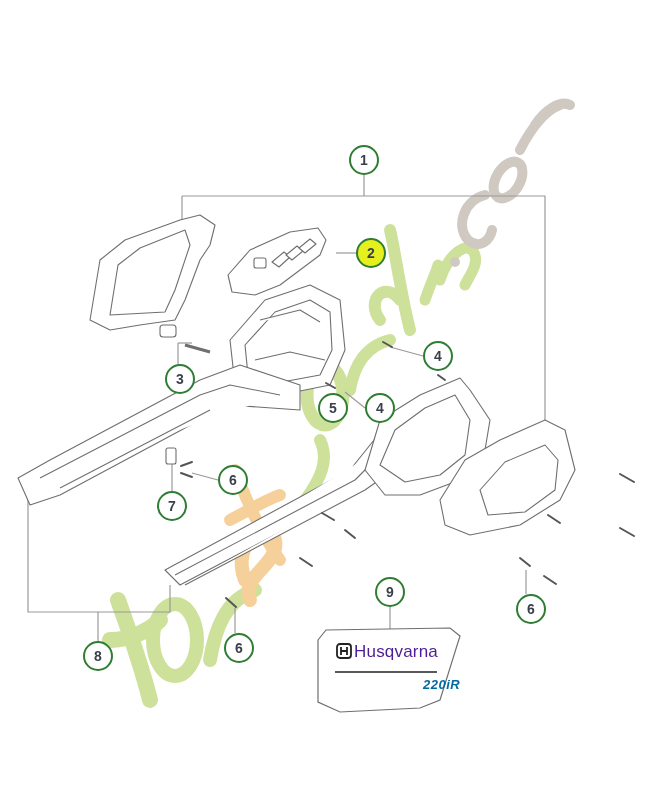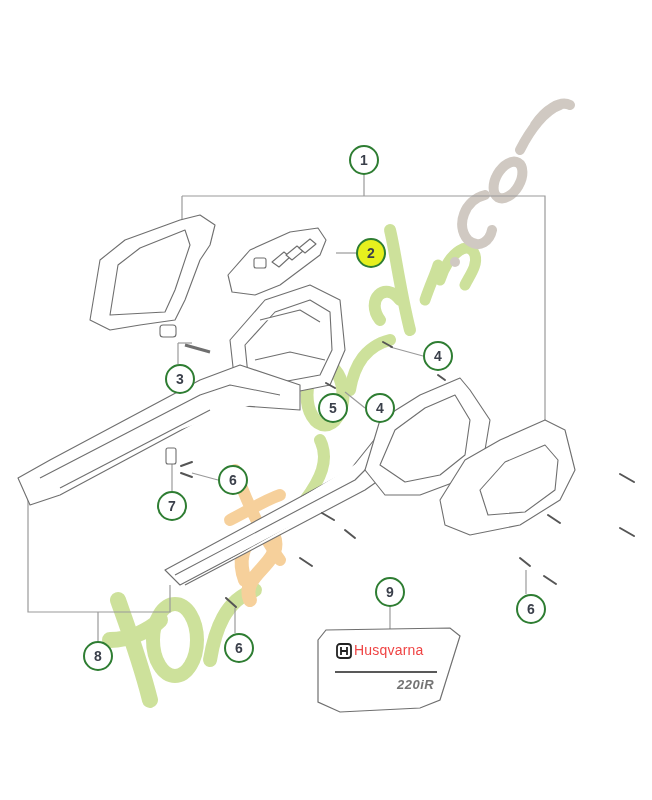--- a/index.html
+++ b/index.html
@@ -8,26 +8,26 @@
     svg.layer { position: absolute; left: 0; top: 0; }
     .callout {
       position: absolute; width: 30px; height: 30px; border-radius: 50%;
       border: 2.5px solid #2e7d32; background: #ffffff; box-sizing: border-box;
       display: flex; align-items: center; justify-content: center;
       font-family: "Liberation Sans", sans-serif; font-weight: bold; font-size: 14px; color: #3a3f4a;
       cursor: pointer;
     }
     .callout.highlight { background: #e6f01e; }
     .decal-brand {
-      position: absolute; font-family: "Liberation Sans", sans-serif; font-size: 14px; color: #ef4444;
+      position: absolute; font-family: "Liberation Sans", sans-serif; font-size: 17px; color: #4c1d95;
       letter-spacing: 0.2px;
     }
     .decal-model {
       position: absolute; font-family: "Liberation Sans", sans-serif; font-style: italic; font-weight: bold;
-      font-size: 13px; color: #737373; letter-spacing: 0.5px;
+      font-size: 13px; color: #0369a1; letter-spacing: 0.5px; margin-left: 26px;
     }
   </style>
 </head>
 <body>
 
 <div id="stage">
 
   <svg class="layer" width="652" height="800" viewBox="0 0 652 800">
     <g fill="none" stroke-linecap="round" stroke-linejoin="round" opacity="0.85">
 

